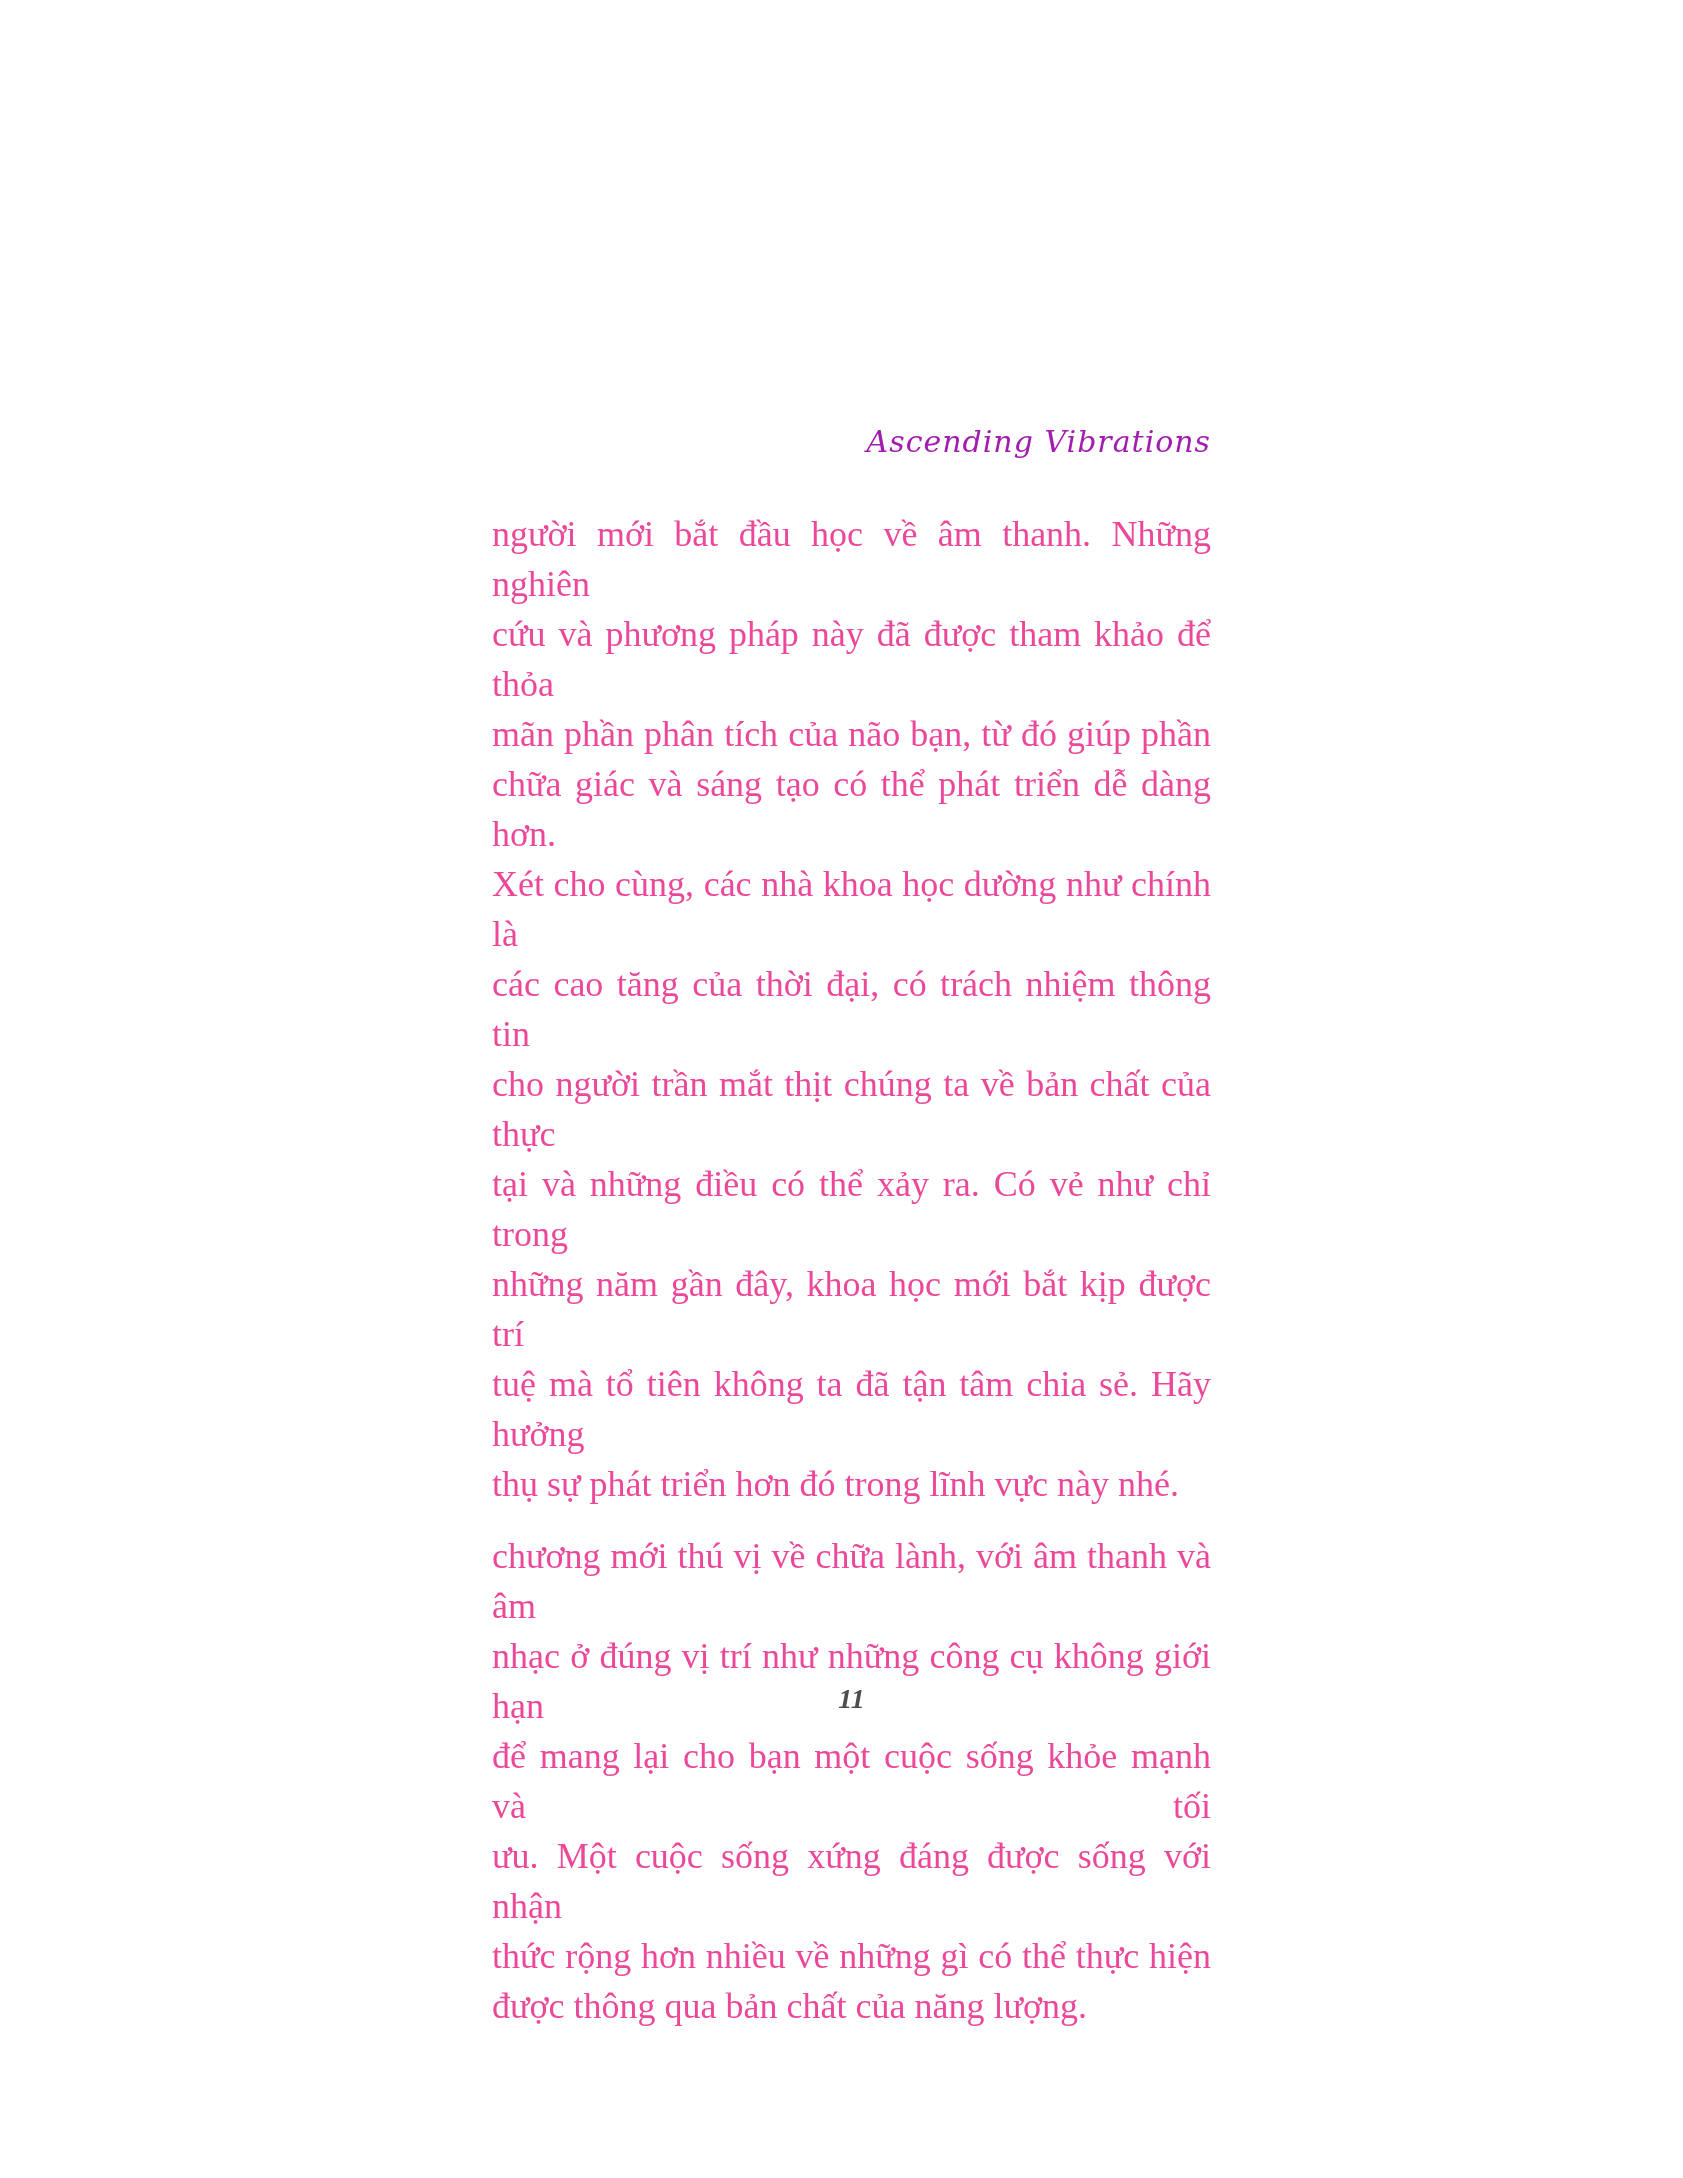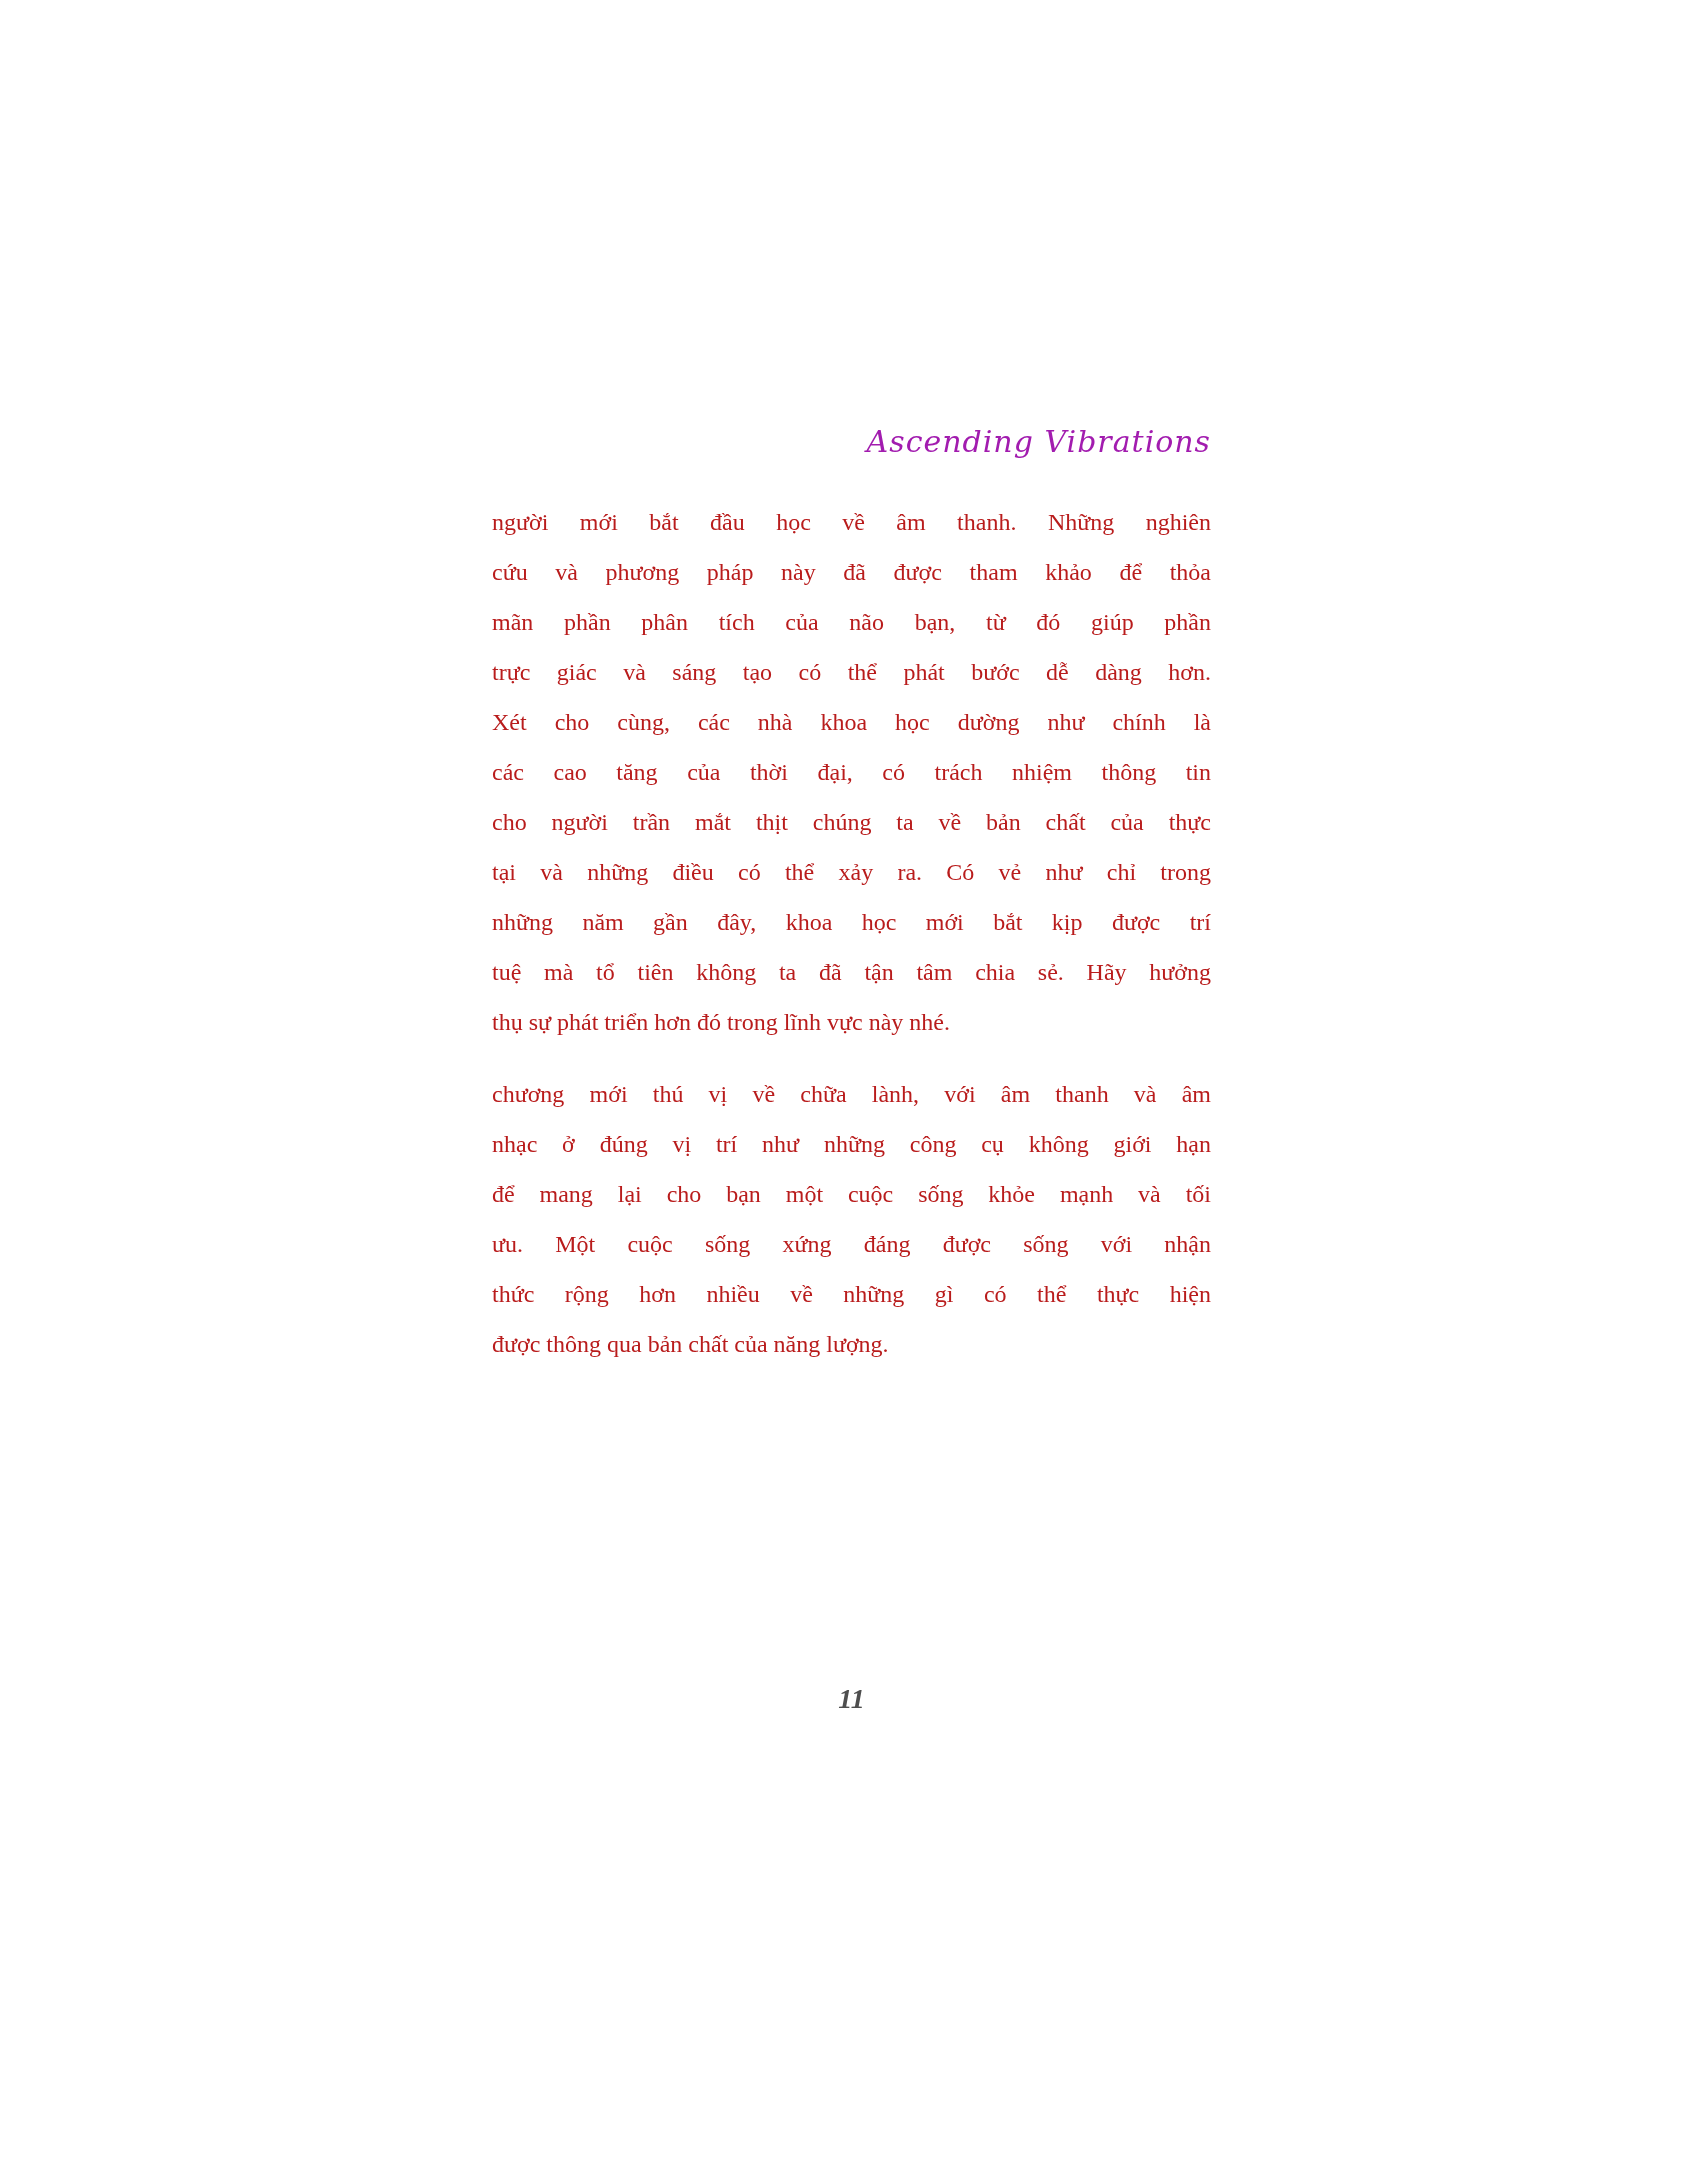--- a/index.html
+++ b/index.html
@@ -27,26 +27,26 @@
     text-align: right;
     font-family: "DejaVu Serif", serif;
     font-style: italic;
     font-size: 30px;
     line-height: 44px;
     letter-spacing: 1px;
     color: #a21caf;
   }
   .text-block {
     position: absolute;
-    top: 497px;
+    top: 509px;
     left: 492px;
     width: 719px;
-    font-size: 24px;
+    font-size: 36px;
     line-height: 50px;
-    color: #b91c1c;
+    color: #ec4899;
   }
   .para { margin: 0; }
   .para + .para { margin-top: 22px; }
   .line { white-space: normal; }
   .line.justify {
     text-align: justify;
     text-align-last: justify;
   }
   .line.indent { text-indent: 36px; }
   .page-number {
@@ -67,21 +67,21 @@
 
 <div class="page">
 
   <div class="running-head">Ascending Vibrations</div>
 
   <div class="text-block">
       <div class="para">
         <div class="line justify">người mới bắt đầu học về âm thanh. Những nghiên</div>
         <div class="line justify">cứu và phương pháp này đã được tham khảo để thỏa</div>
         <div class="line justify">mãn phần phân tích của não bạn, từ đó giúp phần</div>
-        <div class="line justify">trực giác và sáng tạo có thể phát bước dễ dàng hơn.</div>
+        <div class="line justify">chữa giác và sáng tạo có thể phát triển dễ dàng hơn.</div>
         <div class="line justify">Xét cho cùng, các nhà khoa học dường như chính là</div>
         <div class="line justify">các cao tăng của thời đại, có trách nhiệm thông tin</div>
         <div class="line justify">cho người trần mắt thịt chúng ta về bản chất của thực</div>
         <div class="line justify">tại và những điều có thể xảy ra. Có vẻ như chỉ trong</div>
         <div class="line justify">những năm gần đây, khoa học mới bắt kịp được trí</div>
         <div class="line justify">tuệ mà tổ tiên không ta đã tận tâm chia sẻ. Hãy hưởng</div>
         <div class="line">thụ sự phát triển hơn đó trong lĩnh vực này nhé.</div>
       </div>
       <div class="para">
         <div class="line justify">chương mới thú vị về chữa lành, với âm thanh và âm</div>

